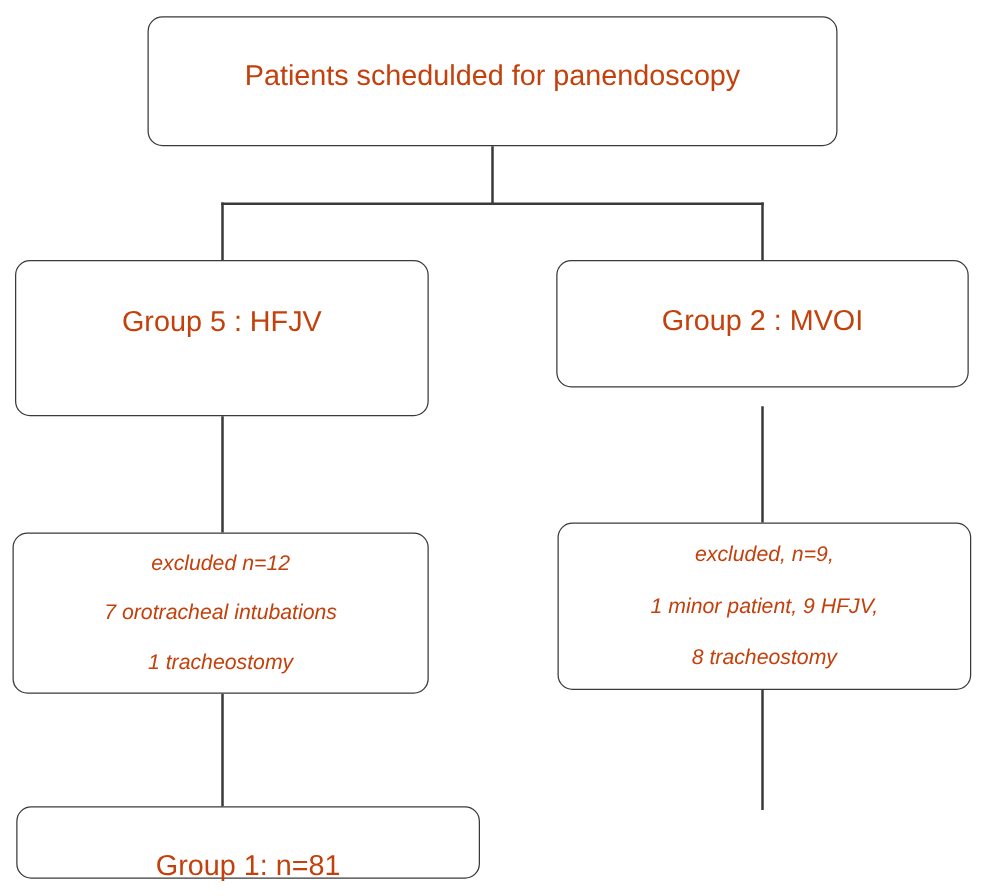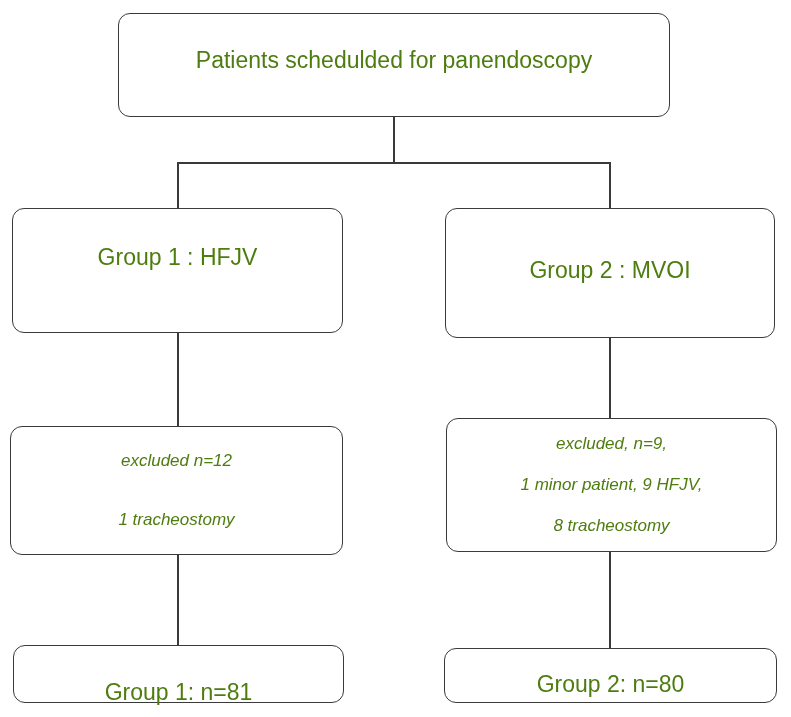--- a/index.html
+++ b/index.html
@@ -6,21 +6,21 @@
     margin: 0;
     padding: 0;
     background: #ffffff;
   }
   .canvas {
     position: relative;
     width: 791px;
     height: 717px;
     background: #ffffff;
     font-family: "Liberation Sans", sans-serif;
-    color: #4d7c0f;
+    color: #c2410c;
     overflow: hidden;
   }
   .node {
     position: absolute;
     border: 1.5px solid #3a3a3a;
     border-radius: 12px;
     background: #ffffff;
     display: flex;
     align-items: center;
     justify-content: center;
@@ -31,39 +31,39 @@
     left: 118px; top: 13px; width: 552px; height: 104px;
     font-size: 23px;
     padding-bottom: 10px;
   }
   .node-group1 {
     left: 12px; top: 208px; width: 331px; height: 125px;
     font-size: 23px;
     padding-bottom: 26px;
   }
   .node-group2 {
-    left: 445px; top: 208px; width: 330px; height: 130px;
+    left: 445px; top: 208px; width: 330px; height: 102px;
     font-size: 23px;
     padding-bottom: 6px;
   }
   .node-excl {
     font-size: 17px;
     font-style: italic;
     flex-direction: column;
     justify-content: space-around;
     padding: 4px 6px;
   }
   .node-excl1 {
     left: 10px; top: 426px; width: 333px; height: 129px;
   }
   .node-excl2 {
     left: 446px; top: 418px; width: 331px; height: 134px; text-align: center;
   }
   .node-result1 {
-    left: 13px; top: 645px; width: 331px; height: 58px;
+    left: 13px; top: 645px; width: 371px; height: 58px;
     font-size: 23px;
     padding-top: 36px;
   }
   .node-result2 {
     left: 444px; top: 648px; width: 333px; height: 55px;
     font-size: 23px;
     padding-top: 17px;
   }
   .excl-line {
     display: block;
@@ -88,39 +88,37 @@
   <div class="line v" style="left: 177px; top: 333px; height: 93px;"></div>
   <div class="line v" style="left: 609px; top: 325px; height: 93px;"></div>
   <div class="line v" style="left: 177px; top: 555px; height: 90px;"></div>
   <div class="line v" style="left: 609px; top: 552px; height: 96px;"></div>
 
   <div class="node node-title">
     <span>Patients schedulded for panendoscopy</span>
   </div>
 
   <div class="node node-group1">
-    <span>Group 1 : HFJV</span>
+    <span>Group 5 : HFJV</span>
   </div>
 
   <div class="node node-group2">
     <span>Group 2 : MVOI</span>
   </div>
 
   <div class="node node-excl node-excl1">
     <span class="excl-line">excluded n=12</span>
+    <span class="excl-line">7 orotracheal intubations</span>
     <span class="excl-line">1 tracheostomy</span>
   </div>
 
   <div class="node node-excl node-excl2">
     <span class="excl-line">excluded, n=9,</span>
     <span class="excl-line">1 minor patient, 9 HFJV,</span>
     <span class="excl-line">8 tracheostomy</span>
   </div>
 
   <div class="node node-result1">
     <span>Group 1: n=81</span>
   </div>
 
-  <div class="node node-result2">
-    <span>Group 2: n=80</span>
-  </div>
 
 </div>
 
 </body></html>

